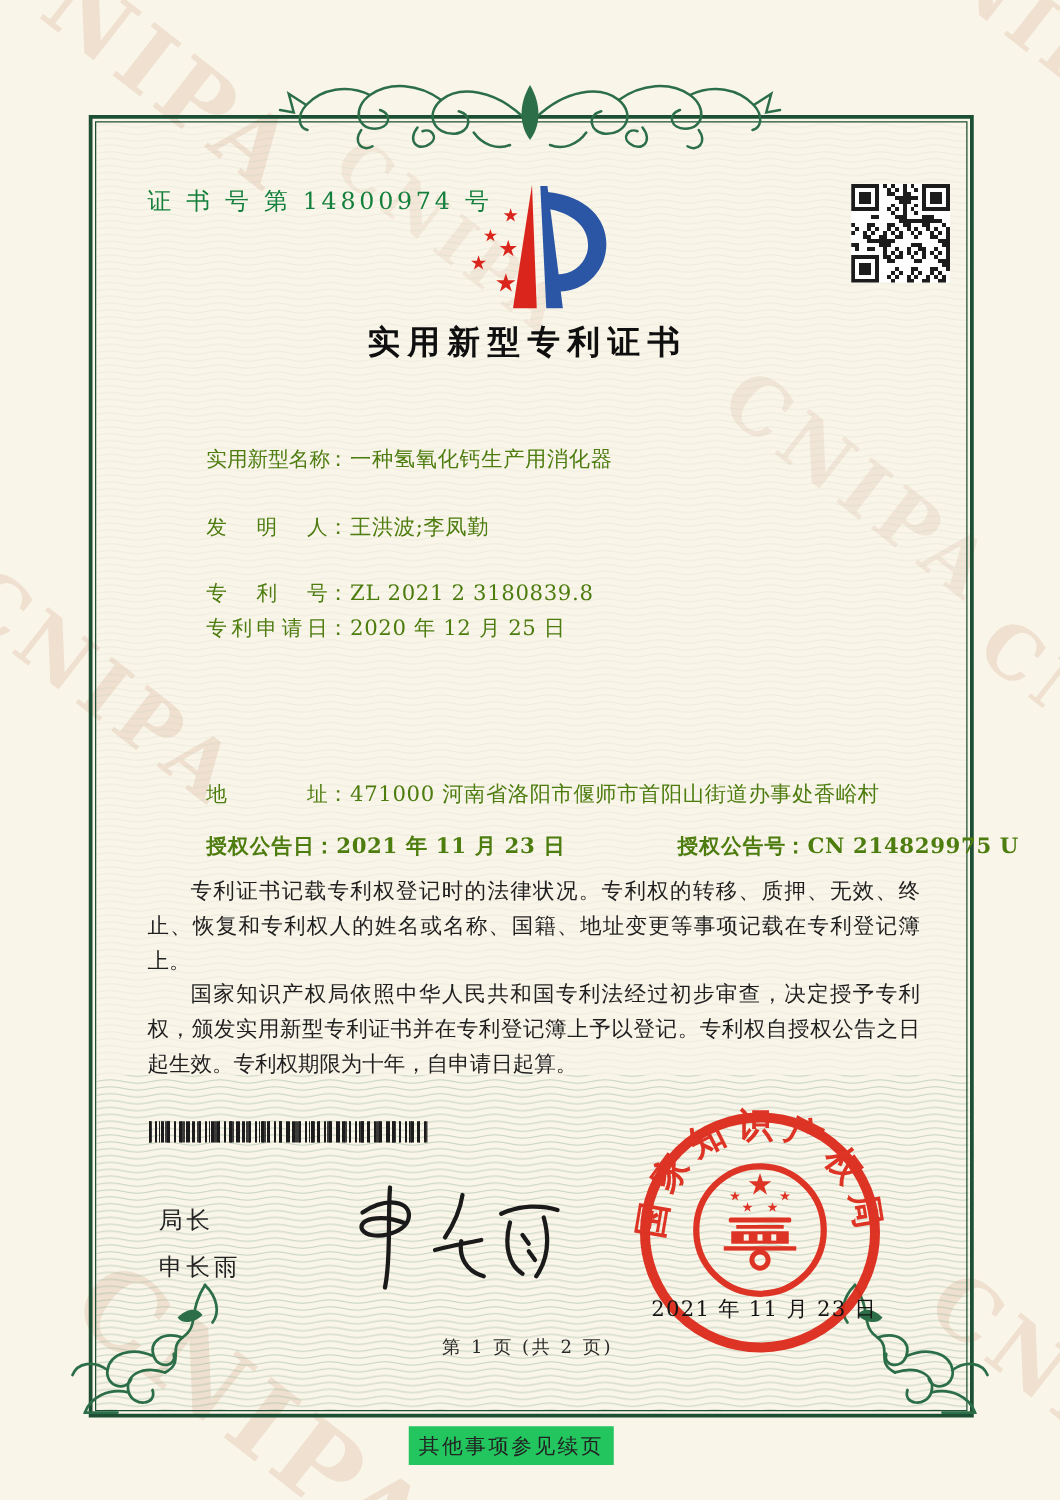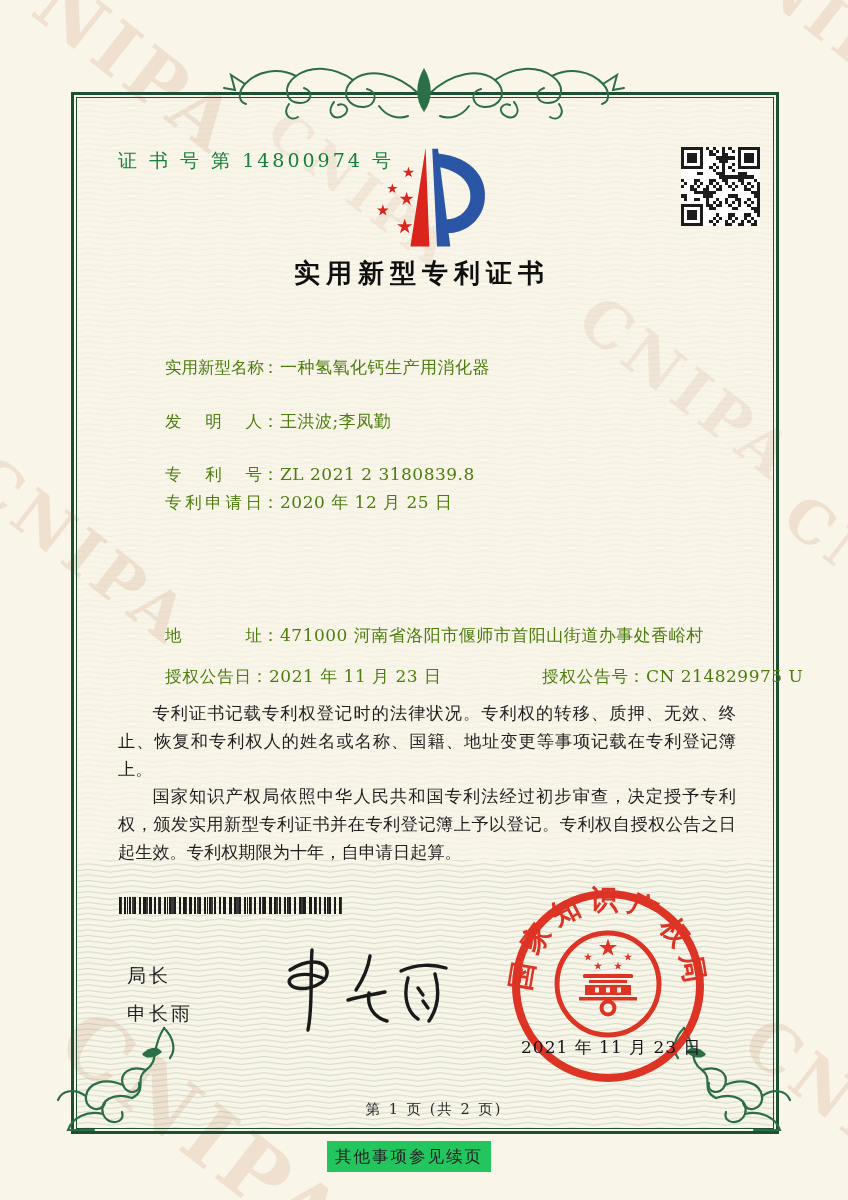--- a/index.html
+++ b/index.html
@@ -51,21 +51,21 @@
   }
   .sig-title{position:absolute;left:127px;top:963px;font-size:19px;letter-spacing:3px;font-family:"DejaVu Sans","Liberation Sans",sans-serif;color:#222;}
   .sig-name{position:absolute;left:127px;top:1001px;font-size:19px;letter-spacing:3px;font-family:"DejaVu Sans","Liberation Sans",sans-serif;color:#222;}
   .sig-script{position:absolute;left:252px;top:940px;}
   
   .seal{position:absolute;left:503px;top:881px;width:210px;height:210px;opacity:.95;}
   .seal-date{
     position:absolute;left:521px;top:1036px;font-size:17px;letter-spacing:1px;
     color:#141414;white-space:nowrap;
   }
-  .page-info{position:absolute;left:71px;top:1100px;width:702px;text-align:center;font-size:14.5px;letter-spacing:2px;color:#2a2a2a;margin-left:12px;}
+  .page-info{position:absolute;left:71px;top:1068px;width:702px;text-align:center;font-size:14.5px;letter-spacing:2px;color:#2a2a2a;}
   .footer-note{
     position:absolute;left:327px;top:1141px;width:164px;height:31px;background:#22c55e;
     text-align:center;line-height:31px;font-size:16.5px;letter-spacing:2px;color:#222;
   }
   .deco{position:absolute;}
 </style>
 </head>
 <body>
 
 <div class="page">
@@ -358,21 +358,21 @@
   </div>
   <div class="frow" style="top:463px;">
     <span class="flabel">专利号</span><span class="fcolon">：</span><span class="fvalue">ZL 2021 2 3180839.8</span>
   </div>
   <div class="frow" style="top:491px;">
     <span class="flabel">专利申请日</span><span class="fcolon">：</span><span class="fvalue">2020 年 12 月 25 日</span>
   </div>
   <div class="frow" style="top:624px;">
     <span class="flabel">地址</span><span class="fcolon">：</span><span class="fvalue">471000 河南省洛阳市偃师市首阳山街道办事处香峪村</span>
   </div>
-  <div class="frow" style="top:665px;width:650px;">
+  <div class="frow" style="top:665px;width:650px;font-weight:bold;">
     <span class="flabel" style="width:86px;">授权公告日</span><span class="fcolon">：</span><span class="fvalue">2021 年 11 月 23 日</span>
     <span class="grant-right">
       <span class="flabel">授权公告号</span><span class="fcolon">：</span><span class="fvalue">CN 214829975 U</span>
     </span>
   </div>
 
   <div class="body-text">
     <p>专利证书记载专利权登记时的法律状况。专利权的转移、质押、无效、终止、恢复和专利权人的姓名或名称、国籍、地址变更等事项记载在专利登记簿上。</p>
     <p>国家知识产权局依照中华人民共和国专利法经过初步审查，决定授予专利权，颁发实用新型专利证书并在专利登记簿上予以登记。专利权自授权公告之日起生效。专利权期限为十年，自申请日起算。</p>
   </div>

